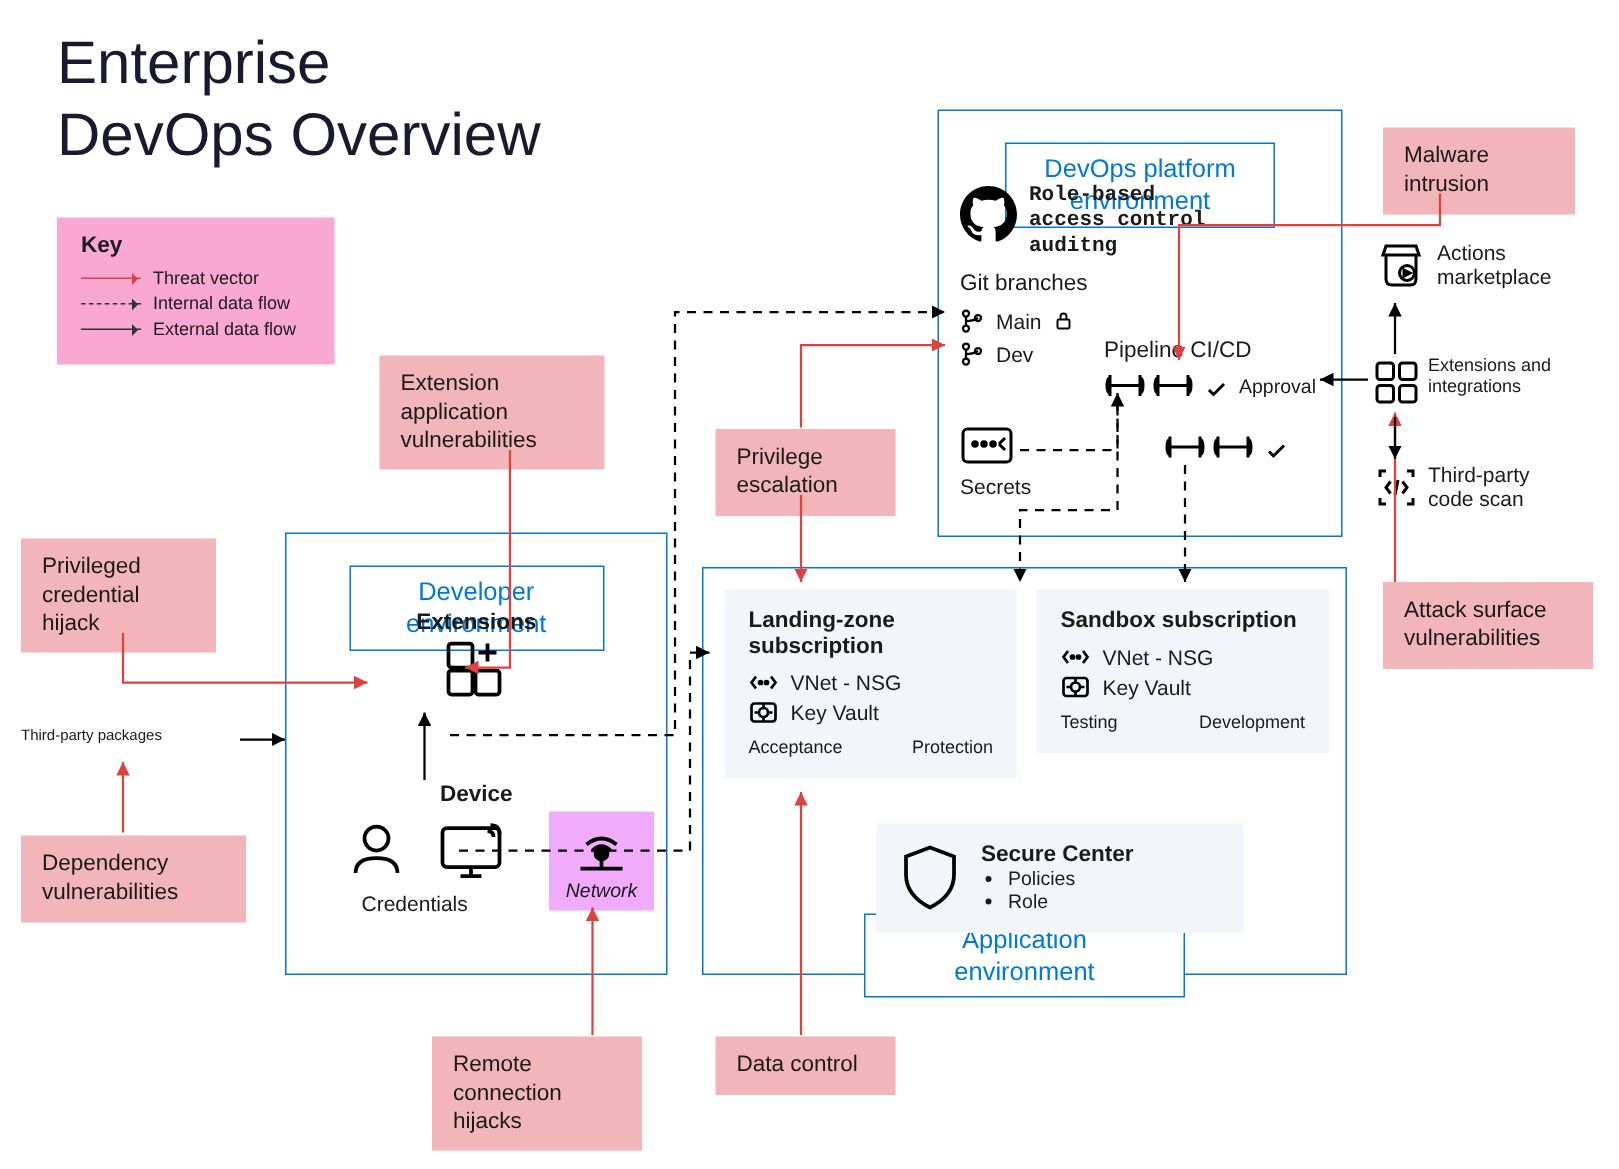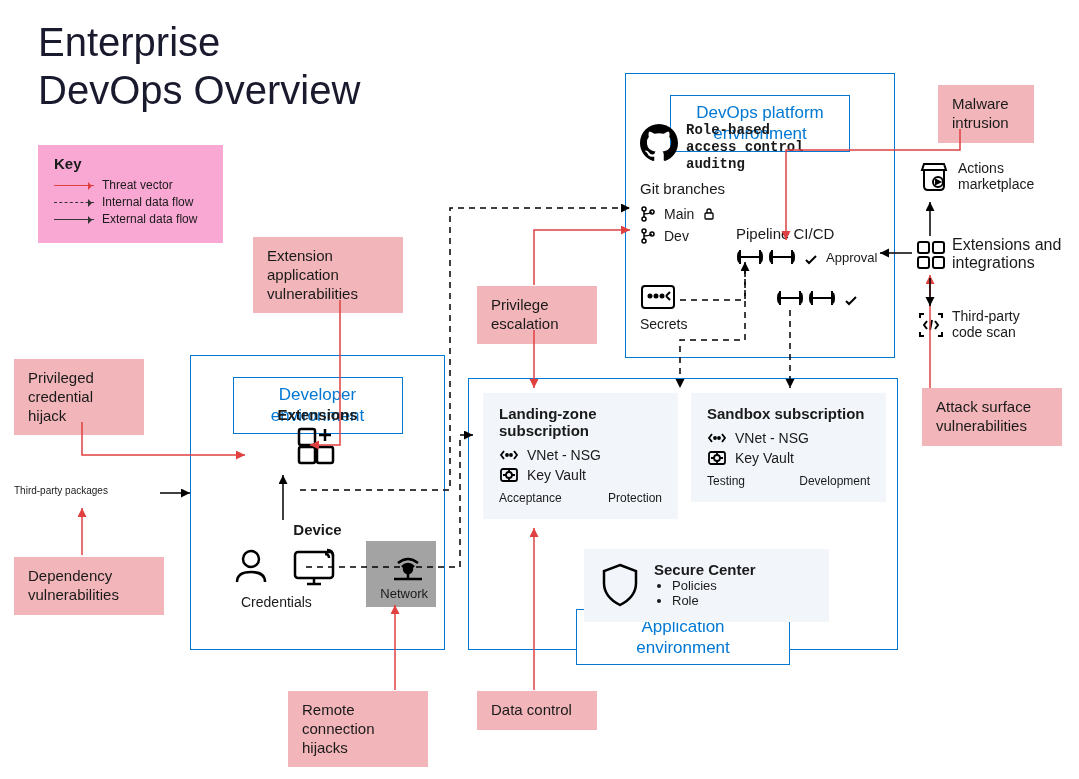--- a/index.html
+++ b/index.html
@@ -77,24 +77,25 @@
   .sub-row { display: flex; justify-content: space-between; font-size: 12px; margin-top: 8px; }
 
   .icon { display: inline-flex; align-items: center; justify-content: center; }
 
   .abs { position: absolute; }
 
   svg.connector { position: absolute; top: 0; left: 0; pointer-events: none; }
 
   .network-box {
     position: absolute;
-    background: #a3a3a3;
+    background: #f0abfc;
     padding: 8px 8px 6px 8px;
-    text-align: right;
+    text-align: center;
     font-size: 13px;
+    font-style: italic;
   }
 </style>
 </head>
 <body>
 
 <div class="title">
   <span>Enterprise</span><br>
   <span>DevOps Overview</span>
 </div>
 
@@ -131,21 +132,21 @@
 </div>
 
 <div class="threat-box" style="top:286px; left:477px; width:120px;">
   <span>Privilege escalation</span>
 </div>
 
 <div class="threat-box" style="top:691px; left:477px; width:120px;">
   <span>Data control</span>
 </div>
 
-<div class="threat-box" style="top:85px; left:922px; width:96px;margin-left:16px;">
+<div class="threat-box" style="top:85px; left:922px; width:128px;">
   <span>Malware intrusion</span>
 </div>
 
 <div class="threat-box" style="top:388px; left:922px; width:140px;">
   <span>Attack surface vulnerabilities</span>
 </div>
 
 <div class="abs" style="top:485px; left:14px; font-size:10px;">
   <span>Third-party packages</span>
 </div>
@@ -343,21 +344,21 @@
       <svg width="30" height="30" viewBox="0 0 30 30">
         <g fill="none" stroke="#000" stroke-width="2">
           <rect x="2" y="2" width="11" height="11" rx="2"></rect>
           <rect x="17" y="2" width="11" height="11" rx="2"></rect>
           <rect x="2" y="17" width="11" height="11" rx="2"></rect>
           <rect x="17" y="17" width="11" height="11" rx="2"></rect>
         </g>
       </svg>
     </span>
 </div>
-<div class="abs" style="top:236px; left:952px; font-size:16px; width:115px;">Extensions and integrations</div>
+<div class="abs" style="top:236px; left:952px; font-size:12px; width:115px;">Extensions and integrations</div>
 
 <div class="abs" style="top:310px; left:916px;">
   <span class="icon">
       <svg width="30" height="30" viewBox="0 0 30 30">
         <g fill="none" stroke="#000" stroke-width="2">
           <path d="M4 8 L4 4 L8 4 M22 4 L26 4 L26 8 M26 22 L26 26 L22 26 M8 26 L4 26 L4 22"></path>
           <path d="M11 11 L8 15 L11 19 M19 11 L22 15 L19 19 M16 10 L14 20"></path>
         </g>
       </svg>
     </span>

